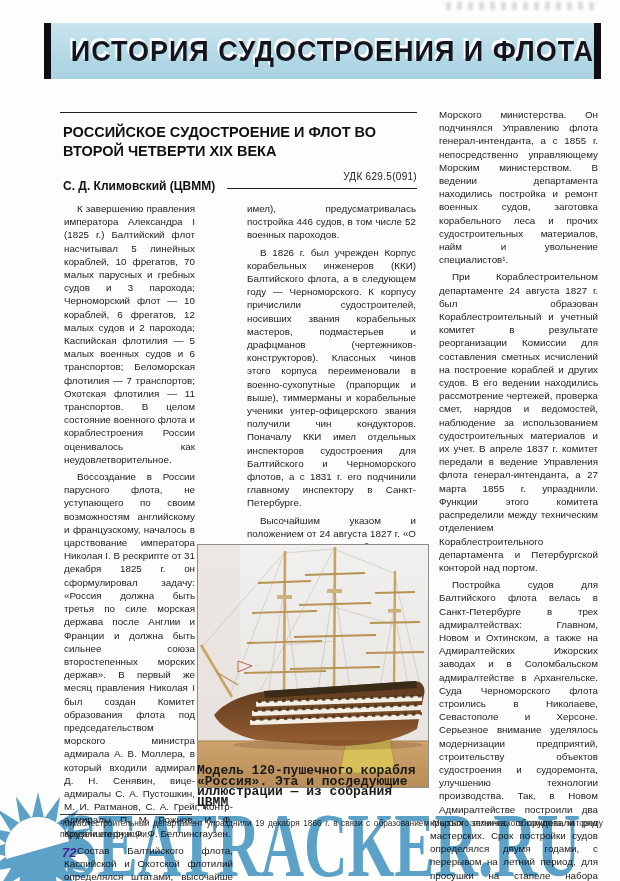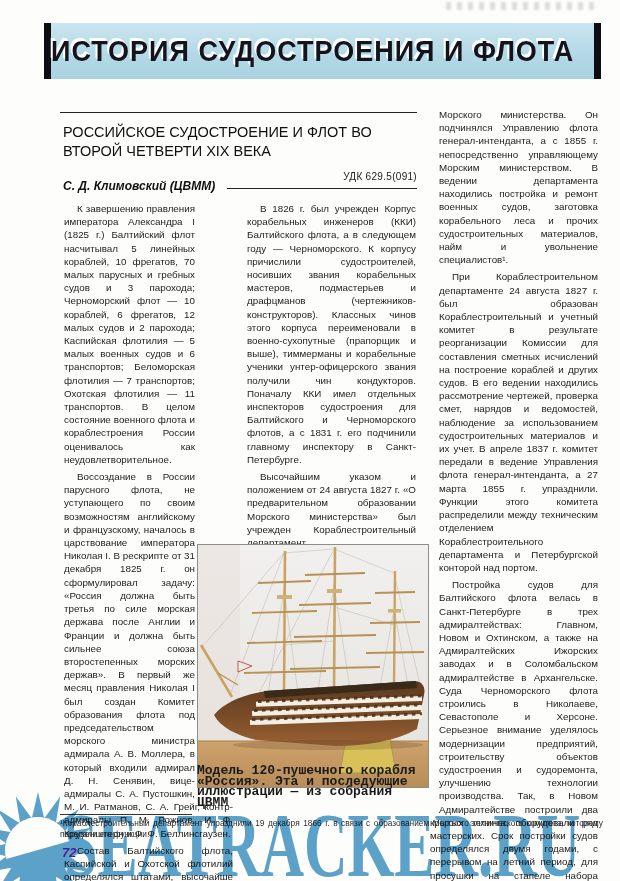--- a/index.html
+++ b/index.html
@@ -11,43 +11,43 @@
     font-family:"Liberation Sans", sans-serif;
     color:#1c1c1c;
   }
   
   .banner{
     position:absolute;left:44px;top:23px;width:557px;height:56px;
     box-sizing:border-box;
     background:linear-gradient(180deg,#c9e5ef 0%,#b4d9e6 55%,#a9d2e1 100%);
     border-left:7px solid #0d0d12;
     border-right:7px solid #0d0d12;
-    display:flex;align-items:center;justify-content:flex-start;
+    display:flex;align-items:center;justify-content:flex-end;
   }
   .banner-title{
     font-size:27px;font-weight:bold;letter-spacing:1px;
     color:#14141f;white-space:nowrap;
     transform:scaleY(1.06);
     text-shadow:-2px -2px 0 #fbfdfe,-1px -1px 0 #fbfdfe;
   }
   .bleed{
     position:absolute;left:446px;top:2px;width:148px;height:8px;
     background:repeating-linear-gradient(90deg,rgba(80,84,100,.28) 0 5px,rgba(80,84,100,0) 5px 11px);
     filter:blur(1px);opacity:.7;
   }
   
   .rule-top{position:absolute;left:60px;top:112px;width:357px;height:0;border-top:1.6px solid #222;}
   .art-title{
     position:absolute;left:63px;top:123px;width:330px;
-    font-size:14.5px;line-height:19px;font-weight:normal;color:#101010;
+    font-size:14.5px;line-height:19px;font-weight:bold;color:#101010;
   }
   .udc{position:absolute;left:240px;top:171px;width:177px;text-align:right;font-size:10px;color:#222;letter-spacing:.3px;}
   .author-row{
     position:absolute;left:63px;top:179px;width:354px;
-    display:flex;font-style:italic;
+    display:flex;
   }
   .author{font-size:12px;font-weight:bold;color:#111;white-space:nowrap;}
   .author-rule{flex:1;border-bottom:1.6px solid #222;margin-left:12px;margin-bottom:4px;}
   
   .col{
     position:absolute;
     font-size:9.8px;line-height:13.2px;text-align:justify;
     hyphens:auto;-webkit-hyphens:auto;
     color:#1c1c1c;
   }
@@ -110,20 +110,21 @@
   </div>
 
   <div class="col" id="col1">
     <div class="spacer-r"></div>
     <p>К завершению правления императора Александра I (1825 г.) Балтийский флот насчитывал 5 линейных кораблей, 10 фрегатов, 70 малых парусных и гребных судов и 3 парохода; Черноморский флот — 10 кораблей, 6 фрегатов, 12 малых судов и 2 парохода; Каспийская флотилия — 5 малых военных судов и 6 транспортов; Беломорская флотилия — 7 транспортов; Охотская флотилия — 11 транспортов. В целом состояние военного флота и кораблестроения России оценивалось как неудовлетворительное.</p>
     <p>Воссоздание в России парусного флота, не уступающего по своим возможностям английскому и французскому, началось в царствование императора Николая I. В рескрипте от 31 декабря 1825 г. он сформулировал задачу: «Россия должна быть третья по силе морская держава после Англии и Франции и должна быть сильнее союза второстепенных морских держав». В первый же месяц правления Николая I был создан Комитет образования флота под председательством морского министра адмирала А. В. Моллера, в который входили адмирал Д. Н. Сенявин, вице-адмиралы С. А. Пустошкин, М. И. Ратманов, С. А. Грейг, контр-адмиралы П. М. Рожнов, И. Ф. Крузенштерн и Ф. Ф. Беллинсгаузен.</p>
     <p>Состав Балтийского флота, Каспийской и Охотской флотилий определялся штатами, высочайше учрежденными 10 февраля 1826 г. (Черноморский флот в то время особого штата не</p>
   </div>
 
   <div class="col" id="col2">
+    <p class="cont">имел), предусматривалась постройка 446 судов, в том числе 52 военных пароходов.</p>
     <p>В 1826 г. был учрежден Корпус корабельных инженеров (ККИ) Балтийского флота, а в следующем году — Черноморского. К корпусу причислили судостроителей, носивших звания корабельных мастеров, подмастерьев и драфцманов (чертежников-конструкторов). Классных чинов этого корпуса переименовали в военно-сухопутные (прапорщик и выше), тиммерманы и корабельные ученики унтер-офицерского звания получили чин кондукторов. Поначалу ККИ имел отдельных инспекторов судостроения для Балтийского и Черноморского флотов, а с 1831 г. его подчинили главному инспектору в Санкт-Петербурге.</p>
     <p>Высочайшим указом и положением от 24 августа 1827 г. «О предварительном образовании Морского министерства» был учрежден Кораблестроительный департамент</p>
   </div>
 
   <div class="col" id="col3">
     <div class="spacer-l"></div>
     <p class="cont">Морского министерства. Он подчинялся Управлению флота генерал-интенданта, а с 1855 г. непосредственно управляющему Морским министерством. В ведении департамента находились постройка и ремонт военных судов, заготовка корабельного леса и прочих судостроительных материалов, найм и увольнение специалистов¹.</p>
     <p>При Кораблестроительном департаменте 24 августа 1827 г. был образован Кораблестроительный и учетный комитет в результате реорганизации Комиссии для составления сметных исчислений на построение кораблей и других судов. В его ведении находились рассмотрение чертежей, проверка смет, нарядов и ведомостей, наблюдение за использованием судостроительных материалов и их учет. В апреле 1837 г. комитет передали в ведение Управления флота генерал-интенданта, а 27 марта 1855 г. упразднили. Функции этого комитета распределили между техническим отделением Кораблестроительного департамента и Петербургской конторой над портом.</p>
     <p>Постройка судов для Балтийского флота велась в Санкт-Петербурге в трех адмиралтействах: Главном, Новом и Охтинском, а также на Адмиралтейских Ижорских заводах и в Соломбальском адмиралтействе в Архангельске. Суда Черноморского флота строились в Николаеве, Севастополе и Херсоне. Серьезное внимание уделялось модернизации предприятий, строительству объектов судостроения и судоремонта, улучшению технологии производства. Так, в Новом Адмиралтействе построили два крытых эллинга, оборудовали ряд мастерских. Срок постройки судов определялся двумя годами, с перерывом на летний период, для просушки на стапеле набора корпуса. В 1832 г. ввели поря-</p>
   </div>

